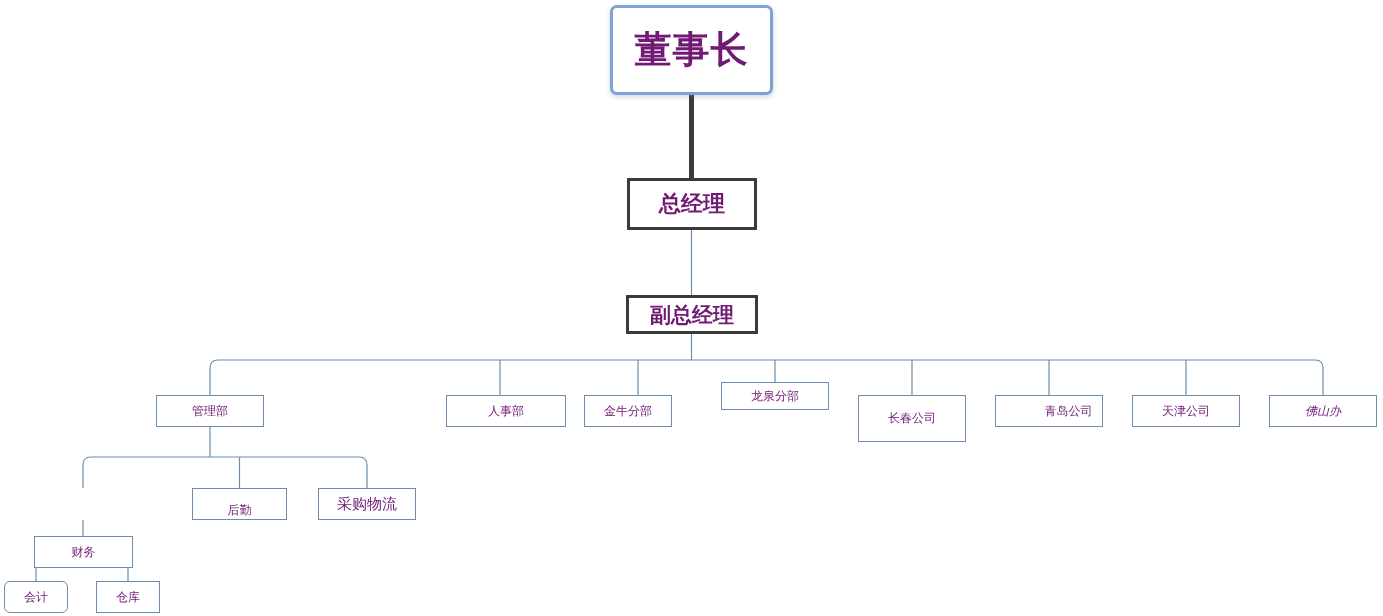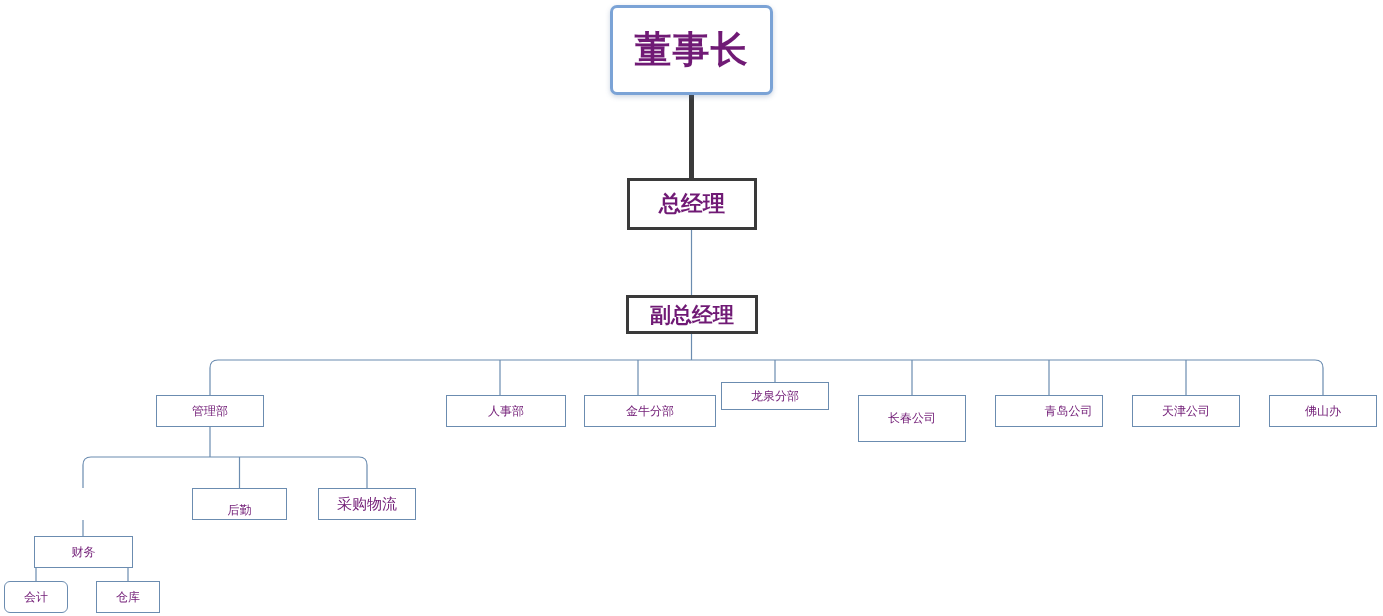--- a/index.html
+++ b/index.html
@@ -112,41 +112,41 @@
   </div>
 
   <div class="node plain" style="left:156px; top:395px; width:108px; height:32px;">
     <span>管理部</span>
   </div>
 
   <div class="node plain" style="left:446px; top:395px; width:120px; height:32px;">
     <span>人事部</span>
   </div>
 
-  <div class="node plain" style="left:584px; top:395px; width:132px; height:32px;">
+  <div class="node plain" style="left:584px; top:395px; width:88px; height:32px;">
     <span>金牛分部</span>
   </div>
 
   <div class="node plain" style="left:721px; top:382px; width:108px; height:28px;">
     <span>龙泉分部</span>
   </div>
 
   <div class="node plain" style="left:858px; top:395px; width:108px; height:47px;">
     <span>长春公司</span>
   </div>
 
   <div class="node plain" style="left:995px; top:395px; width:108px; height:32px;padding-left:39px;">
     <span>青岛公司</span>
   </div>
 
   <div class="node plain" style="left:1132px; top:395px; width:108px; height:32px;">
     <span>天津公司</span>
   </div>
 
-  <div class="node plain" style="left:1269px; top:395px; width:108px; height:32px;">
+  <div class="node plain" style="left:1269px; top:395px; width:108px; height:32px;font-style:italic;">
     <span>佛山办</span>
   </div>
 
   <div class="node plain" style="left:34px; top:488px; width:99px; height:32px;margin-top:48px;">
     <span>财务</span>
   </div>
 
   <div class="node plain" style="left:192px; top:488px; width:95px; height:32px;align-items:flex-end;">
     <span>后勤</span>
   </div>

